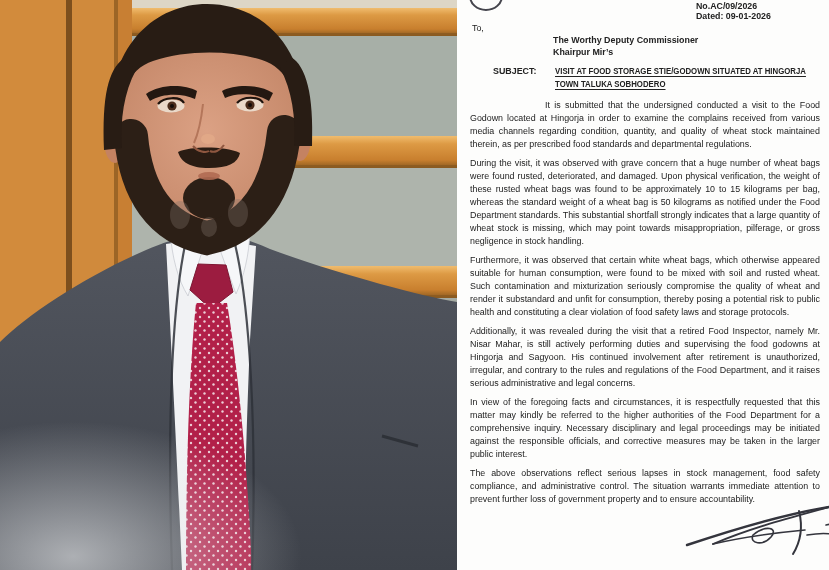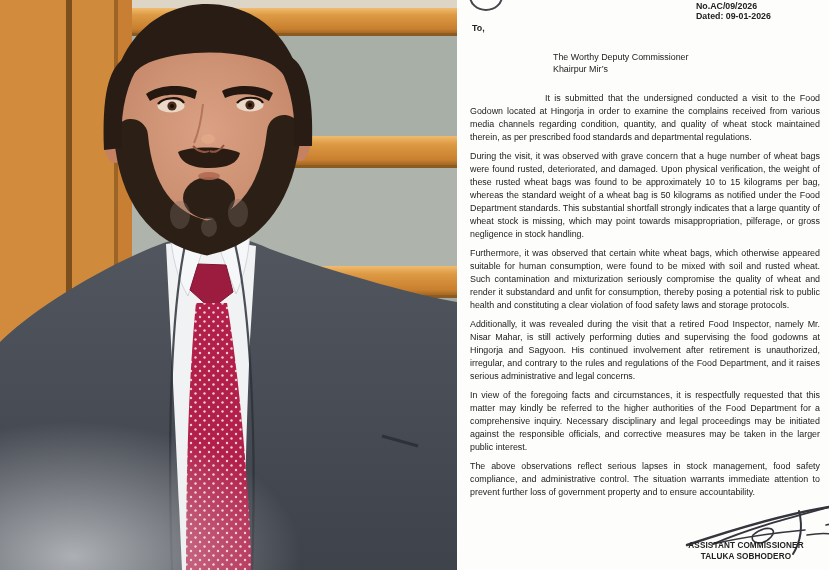--- a/index.html
+++ b/index.html
@@ -8,28 +8,28 @@
   
   .photo{position:absolute;left:0;top:0;width:457px;height:570px;overflow:hidden;}
   .photo svg{display:block;}
   
   .doc{position:absolute;left:457px;top:0;width:372px;height:570px;background:#fdfdfc;color:#222;}
   .doc-inner{position:relative;width:100%;height:100%;box-sizing:border-box;
              padding:0 9px 0 13px;font-size:8.9px;line-height:12.9px;}
   .seal{position:absolute;left:12px;top:-19px;width:30px;height:26px;
         border:2.5px solid #45454d;border-radius:50%;}
   .ref{margin:2px 0 0 226px;font-weight:700;font-size:8.8px;line-height:9.5px;white-space:nowrap;}
-  .to{margin:3px 0 0 2px;font-weight:700;line-height:9px;}
-  .recipient{margin:18px 0 0 83px;font-weight:400;line-height:12px;}
+  .to{margin:3px 0 0 2px;font-weight:400;line-height:9px;}
+  .recipient{margin:1px 0 0 83px;font-weight:700;line-height:12px;}
   .subject{display:flex;margin:7px 0 0 23px;}
   .subject-label{width:62px;flex:0 0 62px;font-weight:700;line-height:12.5px;}
   .subject-title{font-weight:700;line-height:12.5px;}
   .subject-title .line{display:block;white-space:nowrap;transform:scaleX(.88);
         transform-origin:left;text-decoration:underline;text-underline-offset:2px;}
-  .body{margin-top:17px;}
+  .body{margin-top:9px;}
   .body p{margin:0 0 6.5px 0;text-align:justify;}
   .body p.indent{text-indent:75px;}
   .closing{margin-top:1px;}
   .sig{position:absolute;left:228px;top:541px;width:122px;text-align:center;
        font-weight:700;font-size:8.2px;line-height:10.5px;letter-spacing:.1px;white-space:nowrap;}
   .scribble{position:absolute;left:226px;top:497px;width:152px;height:60px;}
 </style>
 </head>
 <body>
 
@@ -154,38 +154,41 @@
     <div class="doc-inner">
       <div class="ref">
         <div>No.AC/09/2026</div>
         <div>Dated: 09-01-2026</div>
       </div>
       <div class="to">To,</div>
       <div class="recipient">
         <div>The Worthy Deputy Commissioner</div>
         <div>Khairpur Mir’s</div>
       </div>
+      <div class="subject">
+        <div class="subject-label">SUBJECT:</div>
+        <div class="subject-title">
+          <span class="line">VISIT AT FOOD STORAGE STIE/GODOWN SITUATED AT HINGORJA</span>
+          <span class="line">TOWN TALUKA SOBHODERO</span>
+        </div>
+      </div>
       <div class="body">
         <p class="indent">It is submitted that the undersigned conducted a visit to the Food Godown located at Hingorja in order to examine the complains received from various media channels regarding condition, quantity, and quality of wheat stock maintained therein, as per prescribed food standards and departmental regulations.</p>
         <p>During the visit, it was observed with grave concern that a huge number of wheat bags were found rusted, deteriorated, and damaged. Upon physical verification, the weight of these rusted wheat bags was found to be approximately 10 to 15 kilograms per bag, whereas the standard weight of a wheat bag is 50 kilograms as notified under the Food Department standards. This substantial shortfall strongly indicates that a large quantity of wheat stock is missing, which may point towards misappropriation, pilferage, or gross negligence in stock handling.</p>
         <p>Furthermore, it was observed that certain white wheat bags, which otherwise appeared suitable for human consumption, were found to be mixed with soil and rusted wheat. Such contamination and mixturization seriously compromise the quality of wheat and render it substandard and unfit for consumption, thereby posing a potential risk to public health and constituting a clear violation of food safety laws and storage protocols.</p>
         <p>Additionally, it was revealed during the visit that a retired Food Inspector, namely Mr. Nisar Mahar, is still actively performing duties and supervising the food godowns at Hingorja and Sagyoon. His continued involvement after retirement is unauthorized, irregular, and contrary to the rules and regulations of the Food Department, and it raises serious administrative and legal concerns.</p>
         <p>In view of the foregoing facts and circumstances, it is respectfully requested that this matter may kindly be referred to the higher authorities of the Food Department for a comprehensive inquiry. Necessary disciplinary and legal proceedings may be initiated against the responsible officials, and corrective measures may be taken in the larger public interest.</p>
         <p>The above observations reflect serious lapses in stock management, food safety compliance, and administrative control. The situation warrants immediate attention to prevent further loss of government property and to ensure accountability.</p>
       </div>
     </div>
     <svg class="scribble" viewBox="0 0 152 60">
       <g fill="none" stroke="#23252d" stroke-linecap="round" opacity=".92">
         <path d="M4,48 C40,36 95,18 146,10" stroke-width="2.4"></path>
         <path d="M146,10 C110,20 70,30 30,47" stroke-width="1.9"></path>
         <path d="M30,47 C60,40 90,36 122,33" stroke-width="1.6"></path>
         <path d="M70,38 C82,28 96,30 88,40 C80,49 66,47 70,38" stroke-width="1.6"></path>
         <path d="M116,14 C120,30 118,44 110,57" stroke-width="2"></path>
         <path d="M124,38 C136,36 146,36 152,38" stroke-width="1.6"></path>
         <path d="M143,28 l5,-1" stroke-width="1.6"></path>
       </g>
     </svg>
-    <div class="sig">
-      <div>ASSISTANT COMMISSIONER</div>
-      <div>TALUKA SOBHODERO</div>
-    </div>
   </div>
 </div>
 
 </body></html>

